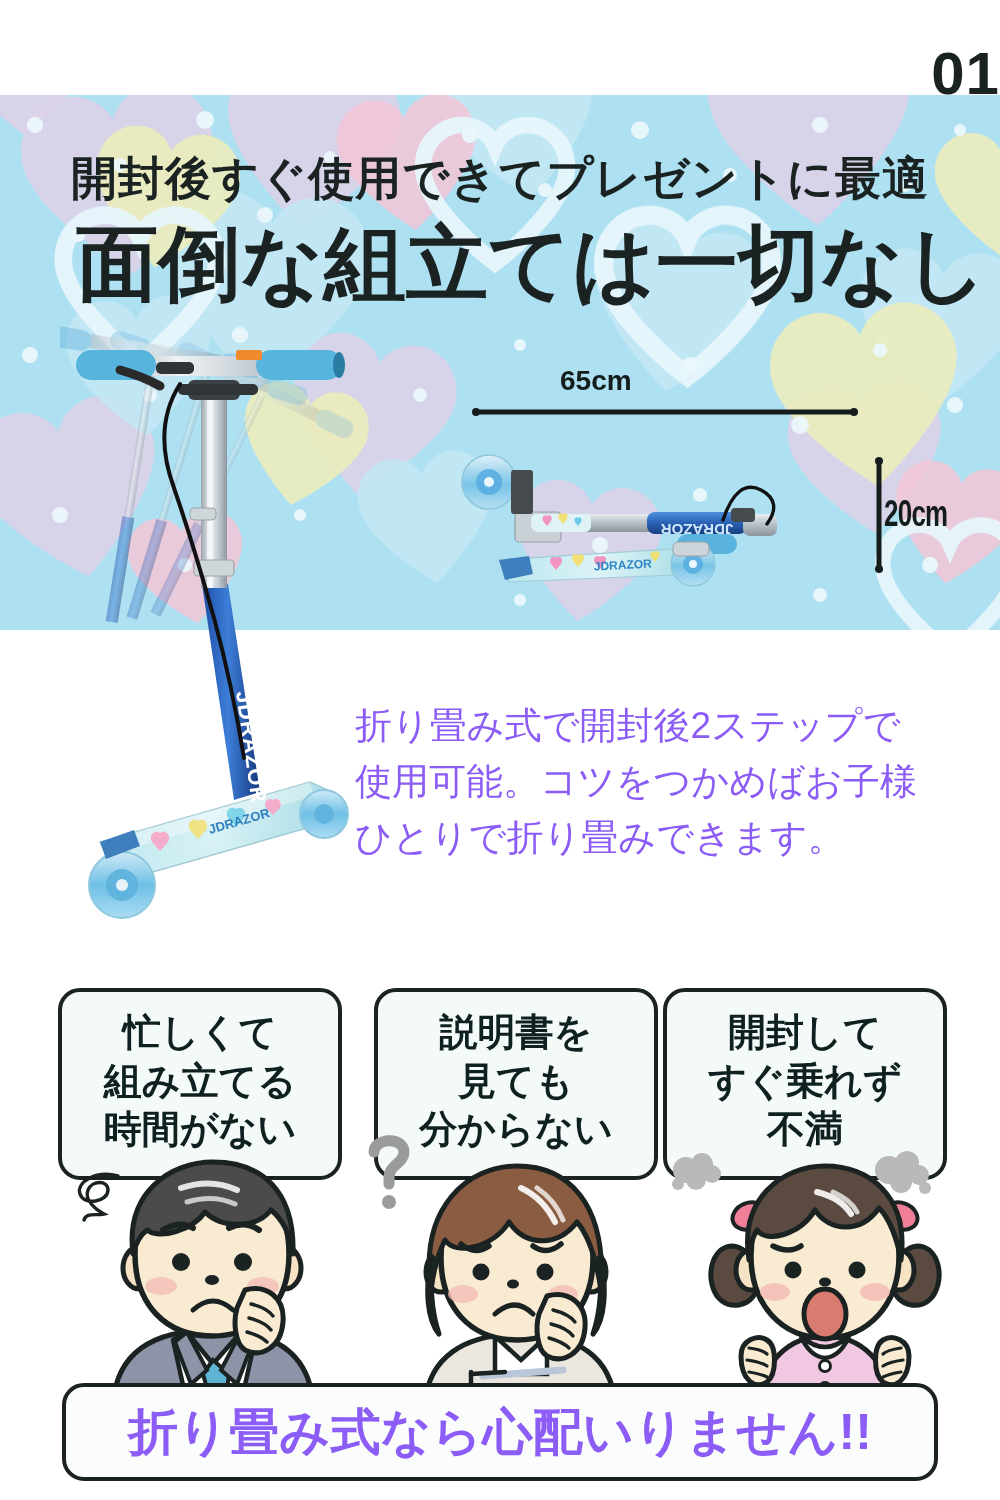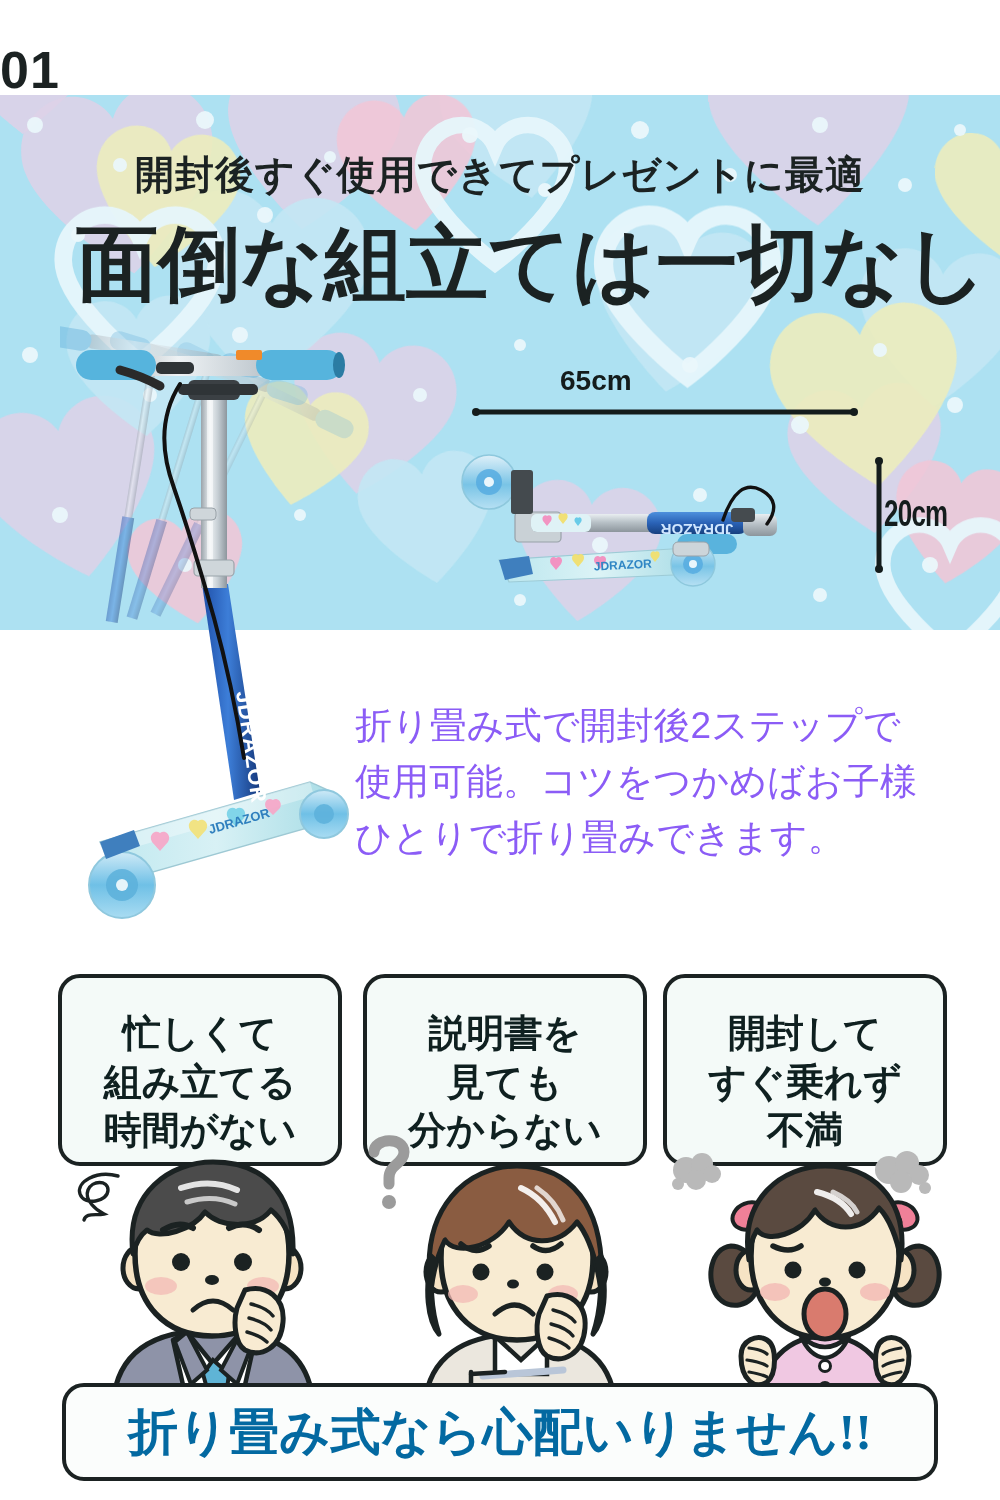--- a/index.html
+++ b/index.html
@@ -17,35 +17,35 @@
     position:absolute; top:0; left:0; width:1000px; height:95px;
     background:#ffffff; z-index:40;
   }
   #point-label {
     position:absolute; top:24px; left:0; width:1000px;
     text-align:center; font-size:27px; font-weight:bold;
     letter-spacing:3px; color:#1b2222; line-height:1;
   }
   #point-number {
     position:absolute; top:44px; left:0; width:1000px;
-    text-align:left; font-size:52px; font-weight:bold;
+    text-align:right; font-size:60px; font-weight:bold;
     letter-spacing:1px; color:#1b2222; line-height:1;
     z-index:45;
   }
 
   
   #hero {
     position:absolute; top:95px; left:0; width:1000px; height:535px;
     background:#ade1f2; overflow:hidden; z-index:10;
   }
 
   
   #sub-headline {
     position:absolute; top:148px; left:0; width:1000px;
-    text-align:center; font-size:39px; font-weight:bold;
+    text-align:center; font-size:46px; font-weight:bold;
     letter-spacing:1px; color:#1b2222; z-index:30;
     white-space:nowrap;
   }
   #main-headline {
     position:absolute; top:210px; left:0; width:1000px;
     text-align:center; font-size:82px; font-weight:bold;
     letter-spacing:0px; color:#1b2222; z-index:30;
     white-space:nowrap;
     margin-left:32px;
   }
@@ -79,30 +79,31 @@
     letter-spacing:0px; z-index:30;
   }
 
   
   .bubble {
     position:absolute;
     background:#f4faf8;
     border:4px solid #1b2222;
     border-radius:22px;
     z-index:28;
-    display:flex; align-items:center; justify-content:center;
-    padding-top:24px;
+    display:flex; align-items:flex-start; justify-content:center;
+    padding-top:16px;
+    margin-top:14px;
   }
   .bubble-text {
     font-size:38px; font-weight:bold; line-height:1.28;
     color:#0f2020; text-align:center; white-space:pre-line;
     letter-spacing:0px;
   }
   #bubble-1 { top:974px; left:58px;  width:284px; height:192px; }
-  #bubble-2 { top:974px; left:363px; width:284px; height:192px; }
+  #bubble-2 { top:974px; left:374px; width:284px; height:192px; }
   #bubble-3 { top:974px; left:663px; width:284px; height:192px; }
 
   
   .character { position:absolute; z-index:30; }
   #char-1 { top:1158px; left:95px;  width:235px; height:245px; }
   #char-2 { top:1160px; left:405px; width:230px; height:243px; }
   #char-3 { top:1150px; left:705px; width:240px; height:255px; }
 
   .emote { position:absolute; z-index:31; }
   #emote-squiggle { top:1168px; left:70px;  width:62px; height:62px; }
@@ -110,22 +111,22 @@
   #emote-steam-l  { top:1148px; left:668px; width:62px; height:48px; }
   #emote-steam-r  { top:1148px; left:865px; width:72px; height:52px; }
 
   
   #bottom-banner {
     position:absolute; top:1383px; left:62px; width:876px; height:98px;
     background:#fbfdfc; border:4px solid #1b2222; border-radius:22px;
     z-index:35; display:flex; align-items:center; justify-content:center;
   }
   #bottom-banner-text {
-    font-size:50px; font-weight:bold; color:#0369a1;
-    letter-spacing:0px; white-space:nowrap;font-family:Liberation Serif, serif;
+    font-size:50px; font-weight:bold; color:#8b5cf6;
+    letter-spacing:0px; white-space:nowrap;
   }
 </style>
 </head>
 <body>
 
 <div id="header"></div>
 <div id="point-label">POINT</div>
 <div id="point-number">01</div>
 
 <div id="hero">

